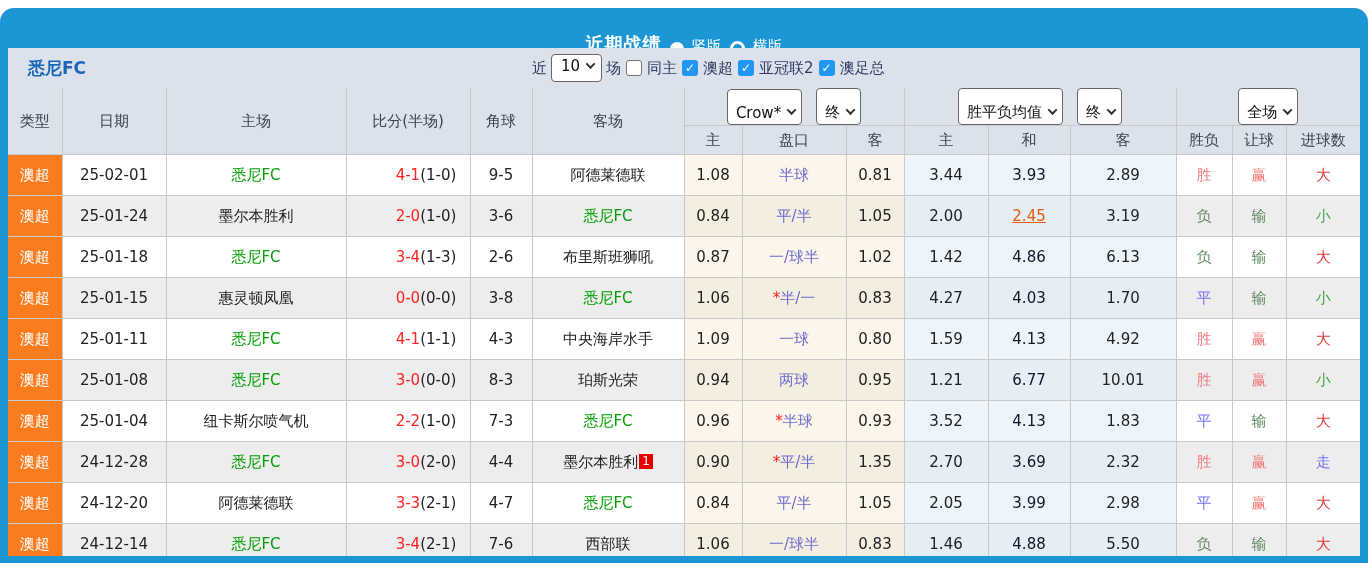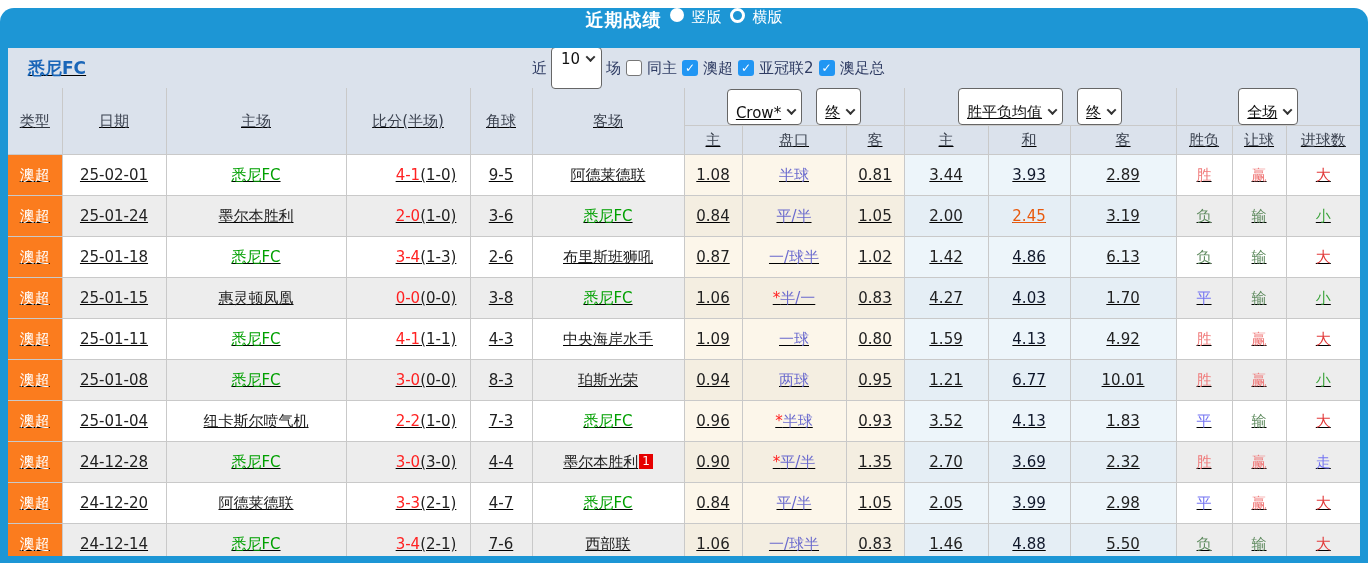--- a/index.html
+++ b/index.html
@@ -6,46 +6,46 @@
   body {
     width: 1368px; height: 563px; background: #fff;
     font-family: "DejaVu Sans", "Liberation Sans", sans-serif;
     position: relative; overflow: hidden;
   }
   .app {
     position: absolute; top: 8px; left: 0; right: 0; bottom: 0;
     background: #1d96d5; border-radius: 14px 14px 0 0;
   }
   .topbar {
-    height: 48px; display: flex; align-items: flex-start; justify-content: center;
+    height: 48px; display: flex; align-items: flex-end; justify-content: center;
     color: #fff; gap: 8px;
   }
   .topbar .title { font-size: 18px; font-weight: bold; letter-spacing: 1px; }
   .radio { display: inline-block; width: 14px; height: 14px; border-radius: 50%; }
   .radio.filled { background: #fff; }
   .radio.ring { border: 3px solid #fff; background: transparent; width: 15px; height: 15px; }
   .topbar .rlabel { font-size: 15px; }
   .content {
     position: absolute; top: 40px; left: 8px; right: 8px; bottom: 7px;
-    background: #fff; overflow: hidden; text-decoration: underline;
+    background: #fff; overflow: hidden;
   }
   
   .subheader {
     height: 40px; background: #dbe2ec; position: relative;
     display: flex; align-items: center;
   }
   .subheader .team { color: #1a66b8; font-weight: bold; font-size: 17px; margin-left: 20px; }
   .controls {
     position: absolute; left: 524px; top: 0; height: 40px;
     display: flex; align-items: center; gap: 4px;
     font-size: 15px; color: #2f3c63;
   }
   .sel {
     background: #fff; border: 1px solid #666; border-radius: 4px;
-    padding: 2px 7px 20px 9px; display: inline-flex; align-items: center; gap: 7px;
+    padding: 2px 7px 6px 9px; display: inline-flex; align-items: center; gap: 7px;
     font-size: 15px; color: #111; cursor: default;
   }
   .chev {
     width: 7px; height: 7px; border-right: 2px solid #333; border-bottom: 2px solid #333;
     transform: rotate(45deg) translate(-1px,-1px); display: inline-block; margin-bottom: 2px;
   }
   .cb {
     width: 16px; height: 16px; border-radius: 3px; display: inline-flex;
     align-items: center; justify-content: center; margin: 0 1px;
   }
@@ -313,21 +313,21 @@
             <td class="blue"><span class="dmid">4.13</span></td>
             <td class="blue">1.83</td>
             <td class="c-b">平</td>
             <td class="c-g">输</td>
             <td class="c-R">大</td>
           </tr>
           <tr class="even">
             <td class="league">澳超</td>
             <td>24-12-28</td>
             <td class="green">悉尼FC</td>
-            <td><span class="score">3-0</span><span>(3-0)</span></td>
+            <td><span class="score">3-0</span><span>(2-0)</span></td>
             <td>4-4</td>
             <td><span>墨尔本胜利</span><span class="badge">1</span></td>
             <td class="cream">0.90</td>
             <td class="cream"><span class="star">*</span><span class="hcap">平/半</span></td>
             <td class="cream">1.35</td>
             <td class="blue">2.70</td>
             <td class="blue"><span class="dmid">3.69</span></td>
             <td class="blue">2.32</td>
             <td class="c-r">胜</td>
             <td class="c-r">赢</td>

